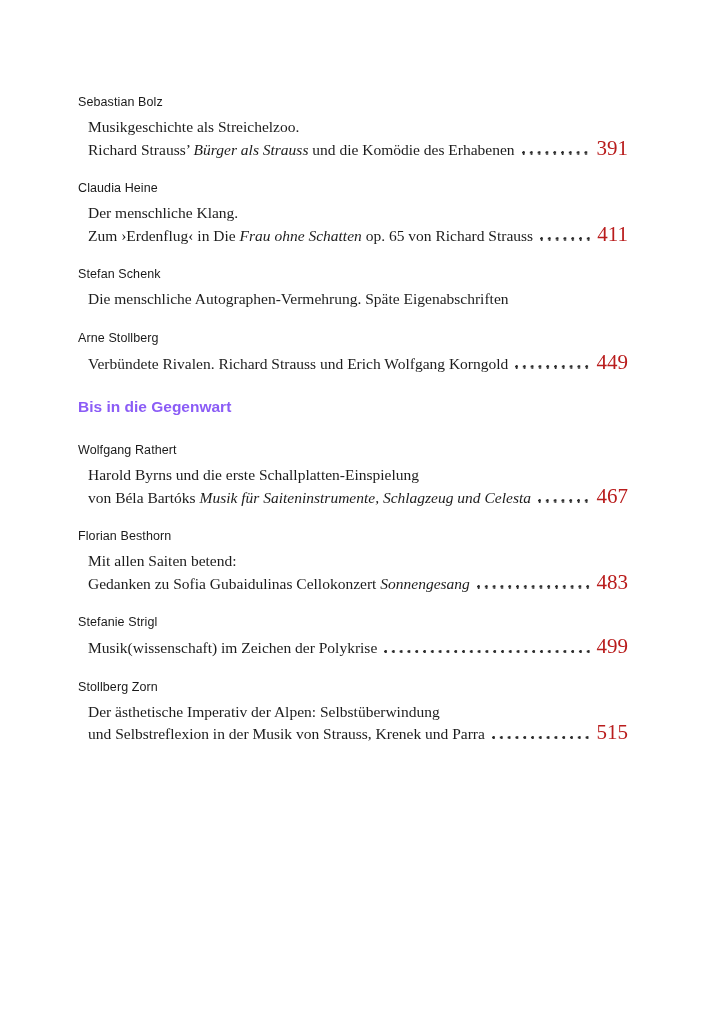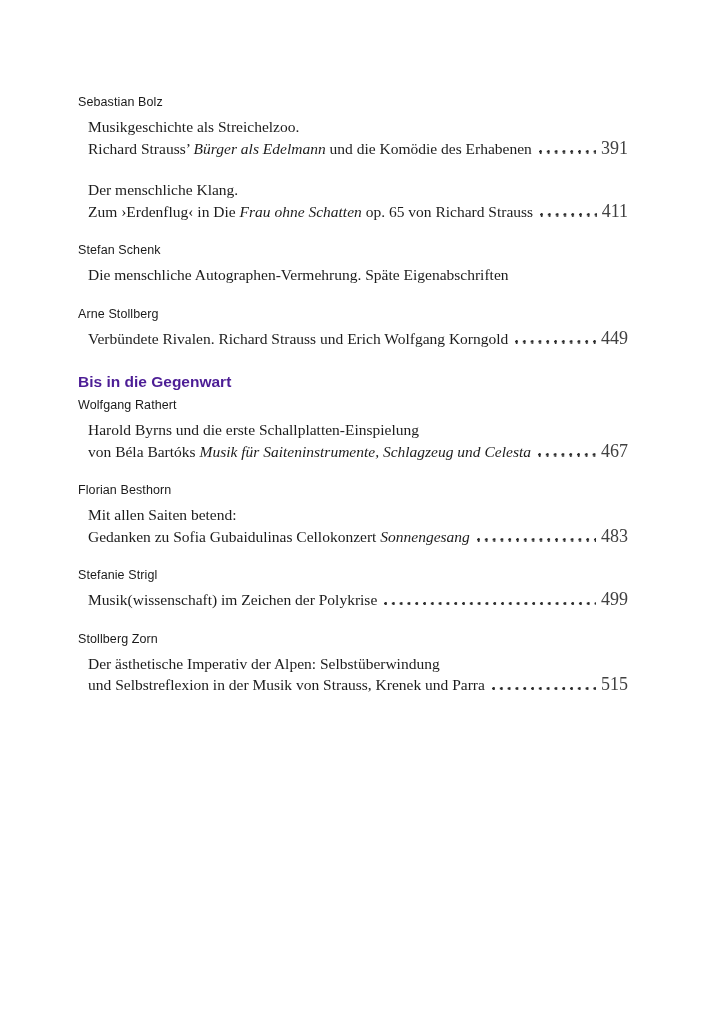--- a/index.html
+++ b/index.html
@@ -53,50 +53,51 @@
     flex: 1 1 20px;
     min-width: 18px;
     height: 3.2px;
     margin: 0 5px 0 7px;
     background-image: radial-gradient(circle at 1.6px 1.6px, #2d2d2d 1.25px, transparent 1.7px);
     background-size: 7.8px 3.2px;
     background-repeat: repeat-x;
     background-position: left bottom;
   }
   .page-num {
-    font-size: 18px;
-    color: #404040;
+    font-size: 21px;
+    color: #b91c1c;
     flex: 0 0 auto;
   }
   .section-heading {
     font-family: "Liberation Sans", sans-serif;
     font-weight: bold;
     font-size: 15.5px;
     line-height: 18px;
-    color: #4c1d95;
+    color: #8b5cf6;
     margin-top: 24px;
-    margin-bottom: 6px;
+    margin-bottom: 26px;
   }
 </style>
 </head>
 <body>
 
 <div class="page">
   <div class="content">
     <div>
         <div class="toc-entry">
           <div class="author">Sebastian Bolz</div>
           <div class="title-line"><span class="line-text"><span>Musikgeschichte als Streichelzoo.</span></span></div>
           <div class="title-line page-line">
-            <span class="line-text"><span>Richard Strauss’ </span><em>Bürger als Edelmann</em><span> und die Komödie des Erhabenen</span></span>
+            <span class="line-text"><span>Richard Strauss’ </span><em>Bürger als Strauss</em><span> und die Komödie des Erhabenen</span></span>
             <span class="leader"></span>
             <span class="page-num">391</span>
           </div>
         </div>
         <div class="toc-entry">
+          <div class="author">Claudia Heine</div>
           <div class="title-line"><span class="line-text"><span>Der menschliche Klang.</span></span></div>
           <div class="title-line page-line">
             <span class="line-text"><span>Zum ›Erdenflug‹ in Die </span><em>Frau ohne Schatten</em><span> op. 65 von Richard Strauss</span></span>
             <span class="leader"></span>
             <span class="page-num">411</span>
           </div>
         </div>
         <div class="toc-entry">
           <div class="author">Stefan Schenk</div>
           <div class="title-line"><span class="line-text"><span>Die menschliche Autographen-Vermehrung. Späte Eigenabschriften</span></span></div>

